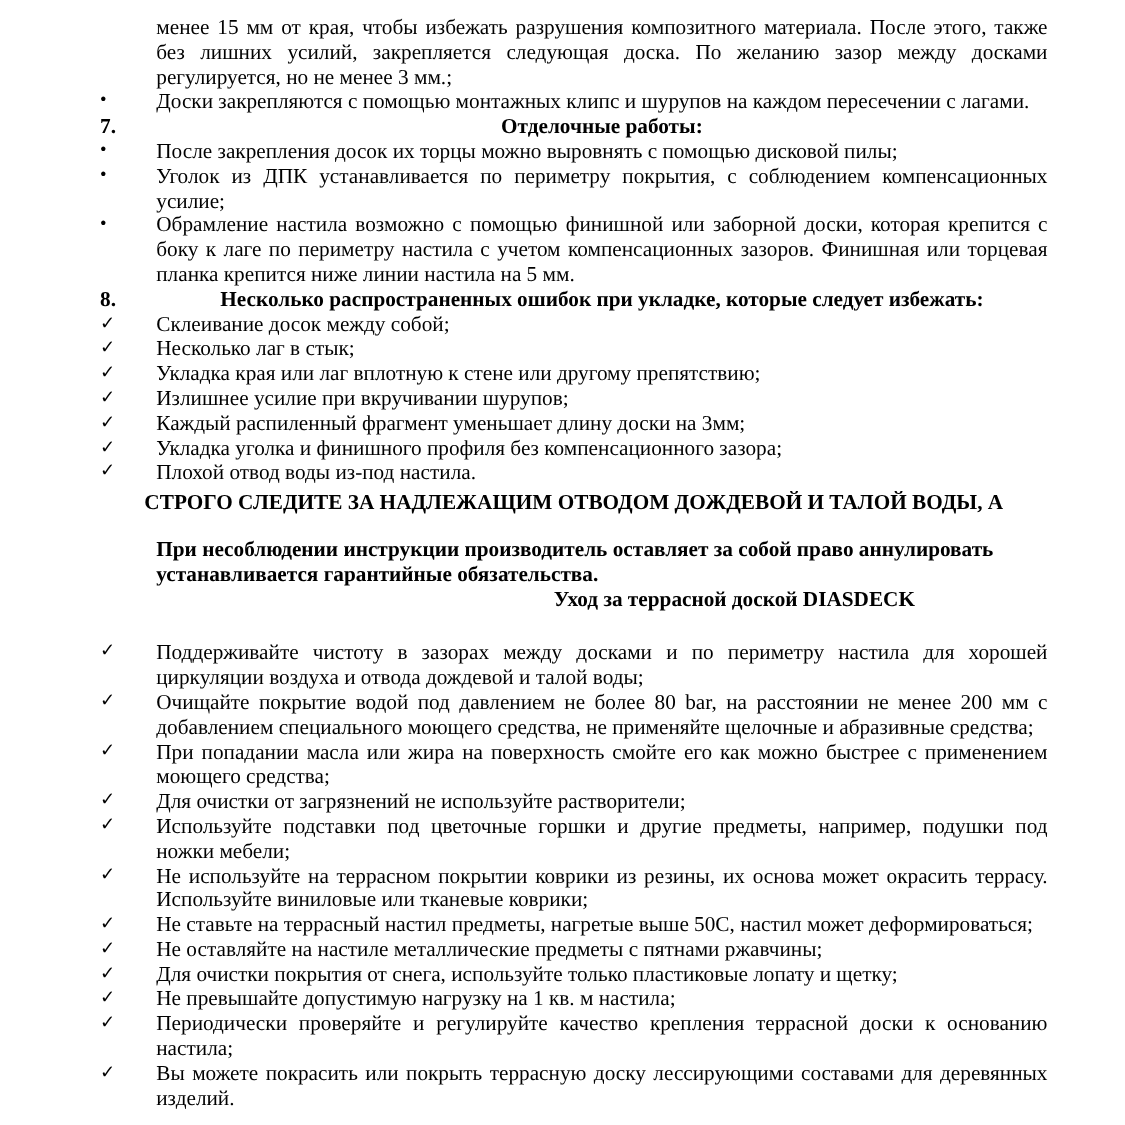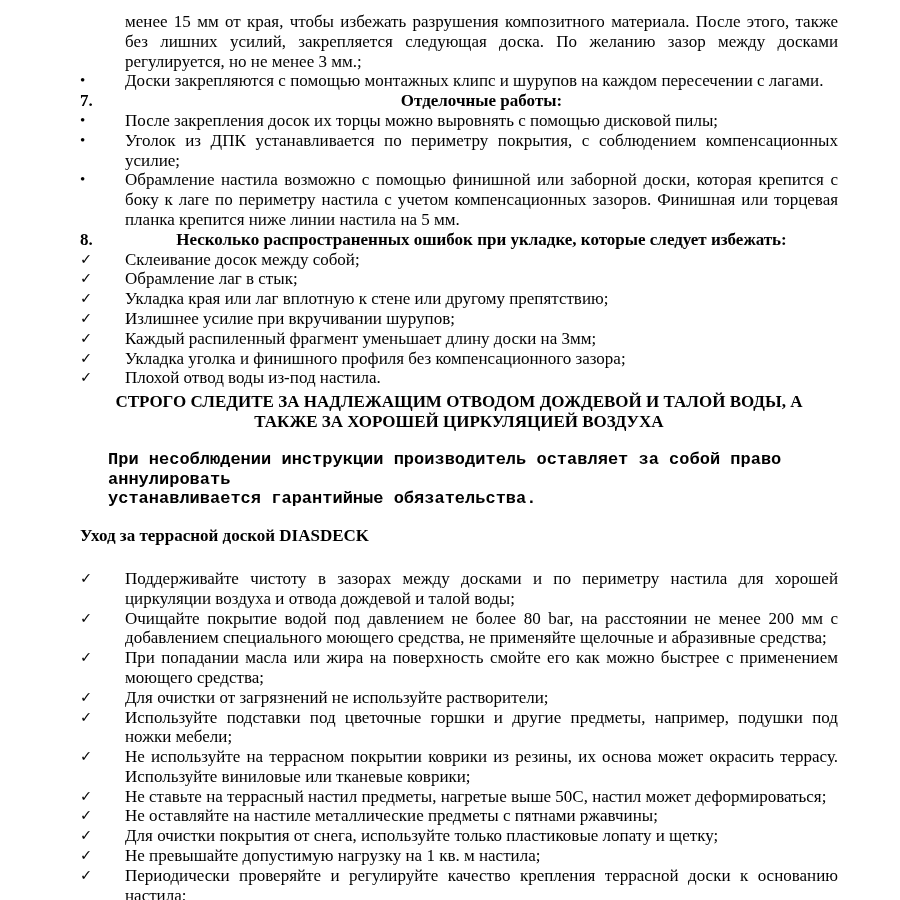--- a/index.html
+++ b/index.html
@@ -48,28 +48,26 @@
     margin-left: 45px;
     text-align: justify;
   }
   .warning-heading {
     margin-top: 4px;
     text-align: center;
     font-weight: bold;
   }
   .warranty-note {
     margin-top: 18px;
-    margin-left: 28px;
-    font-weight: bold;
-    font-family: Liberation Mono, monospace;
+    margin-left: 45px;
+    font-weight: bold;
   }
   .care-heading {
-    margin-top: 17px;
     margin-bottom: 23px;
-    text-align: left;
+    text-align: right;
     font-weight: bold;
     margin-right: 106px;
   }
 </style>
 </head>
 <body>
 
 <div class="doc">
 
   <div class="cont-para">менее 15 мм от края, чтобы избежать разрушения композитного материала. После этого, также без лишних усилий, закрепляется следующая доска. По желанию зазор между досками регулируется, но не менее 3 мм.;</div>
@@ -104,21 +102,21 @@
     <span class="txt">Несколько распространенных ошибок при укладке, которые следует избежать:</span>
   </div>
 
   <div class="row check">
     <span class="marker">✓</span>
     <span class="txt">Склеивание досок между собой;</span>
   </div>
 
   <div class="row check">
     <span class="marker">✓</span>
-    <span class="txt">Обрамление лаг в стык;</span>
+    <span class="txt">Несколько лаг в стык;</span>
   </div>
 
   <div class="row check">
     <span class="marker">✓</span>
     <span class="txt">Укладка края или лаг вплотную к стене или другому препятствию;</span>
   </div>
 
   <div class="row check">
     <span class="marker">✓</span>
     <span class="txt">Излишнее усилие при вкручивании шурупов;</span>
@@ -134,21 +132,20 @@
     <span class="txt">Укладка уголка и финишного профиля без компенсационного зазора;</span>
   </div>
 
   <div class="row check">
     <span class="marker">✓</span>
     <span class="txt">Плохой отвод воды из-под настила.</span>
   </div>
 
   <div class="warning-heading">
     <div>СТРОГО СЛЕДИТЕ ЗА НАДЛЕЖАЩИМ ОТВОДОМ ДОЖДЕВОЙ И ТАЛОЙ ВОДЫ, А</div>
-    <div>ТАКЖЕ ЗА ХОРОШЕЙ ЦИРКУЛЯЦИЕЙ ВОЗДУХА</div>
   </div>
 
   <div class="warranty-note">
     <div>При несоблюдении инструкции производитель оставляет за собой право аннулировать</div>
     <div>устанавливается гарантийные обязательства.</div>
   </div>
 
   <div class="care-heading">Уход за террасной доской DIASDECK</div>
 
   <div class="row check">

